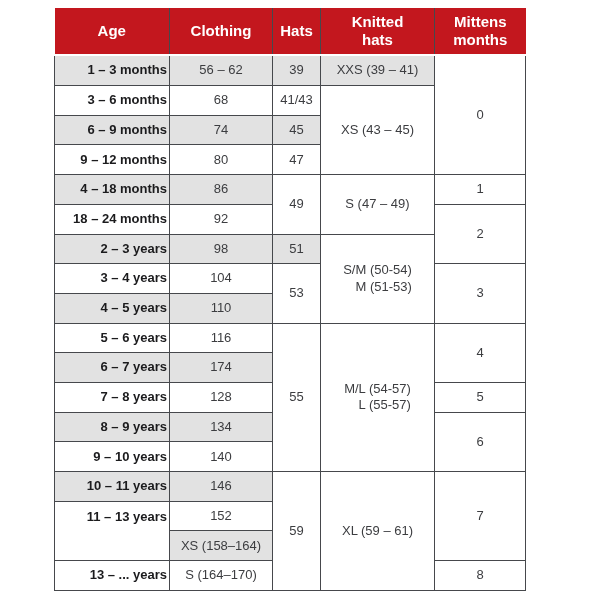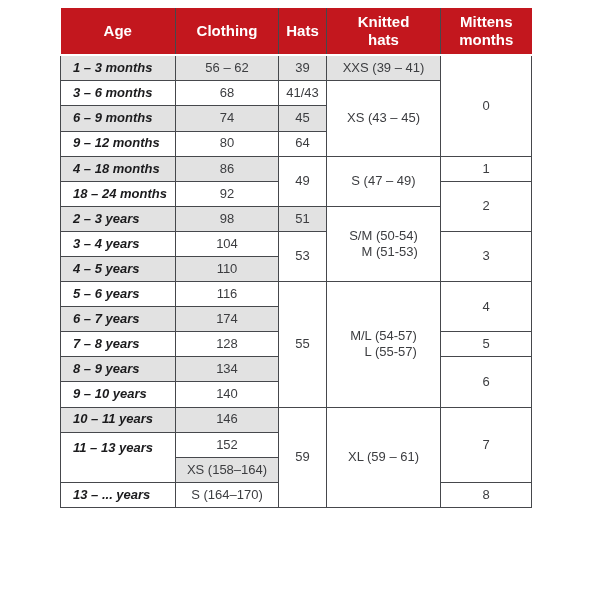--- a/index.html
+++ b/index.html
@@ -12,22 +12,22 @@
     --val-text:#3c3d40;
   }
   html,body{margin:0;padding:0;}
   body{
     width:600px;height:600px;background:#ffffff;
     font-family:"Liberation Sans", sans-serif;
     -webkit-font-smoothing:antialiased;
   }
   .canvas{position:relative;width:600px;height:600px;background:#ffffff;overflow:hidden;}
   table.size-chart{
-    position:absolute;left:60px;top:8px;
-    width:471px;height:500px;
+    position:absolute;left:54px;top:8px;
+    width:471px;height:583px;
     border-collapse:collapse;table-layout:fixed;
     background:#ffffff;
     border-radius:6px;
   }
   thead tr{height:47px;}
   th{
     background:var(--header-bg);
     color:var(--header-text);
     font-size:15px;font-weight:bold;line-height:1.2;
     border:1px solid var(--border);
@@ -40,22 +40,22 @@
   th:last-child{border-right:none;}
   td{
     border:1px solid var(--border);
     background:var(--row-bg);
     color:var(--val-text);
     font-size:13px;line-height:1.25;
     text-align:center;vertical-align:middle;
     padding:0 2px;overflow:hidden;
   }
   td.age{
-    text-align:left;padding-left:12px;
-    font-weight:bold;color:var(--age-text);font-style:italic;
+    text-align:right;padding-left:12px;
+    font-weight:bold;color:var(--age-text);
   }
   td.shade{background:var(--shade);}
   td.vtop{vertical-align:top;padding-top:7px;}
   td .lines{display:inline-block;text-align:right;}
 </style>
 </head>
 <body>
 
 <div class="canvas">
   <table class="size-chart">
@@ -92,21 +92,21 @@
           <td rowspan="3">XS (43 – 45)</td>
         </tr>
         <tr>
           <td class="age shade">6 – 9 months</td>
           <td class="shade">74</td>
           <td class="shade">45</td>
         </tr>
         <tr>
           <td class="age">9 – 12 months</td>
           <td>80</td>
-          <td>64</td>
+          <td>47</td>
         </tr>
         <tr>
           <td class="age shade">4 – 18 months</td>
           <td class="shade">86</td>
           <td rowspan="2">49</td>
           <td rowspan="2">S (47 – 49)</td>
           <td>1</td>
         </tr>
         <tr>
           <td class="age">18 – 24 months</td>

